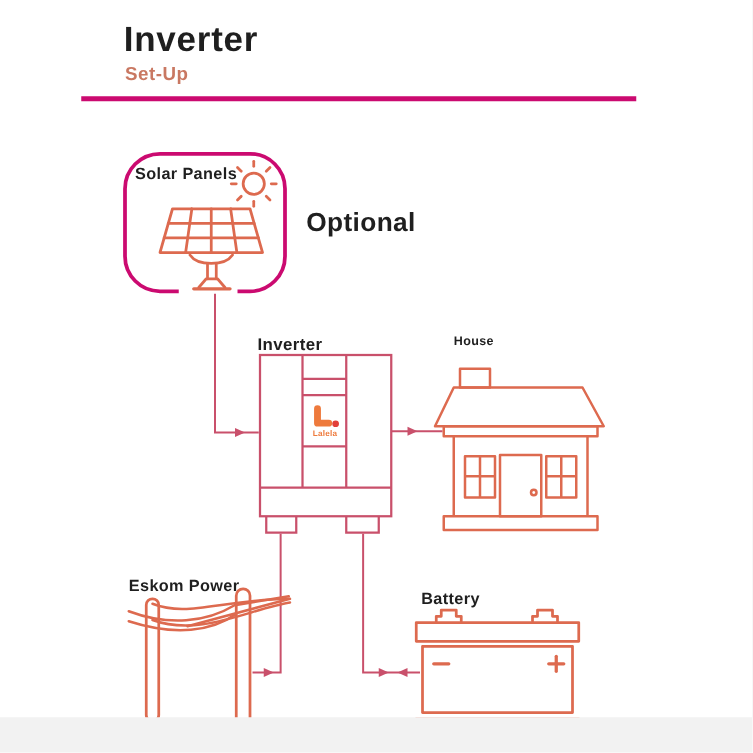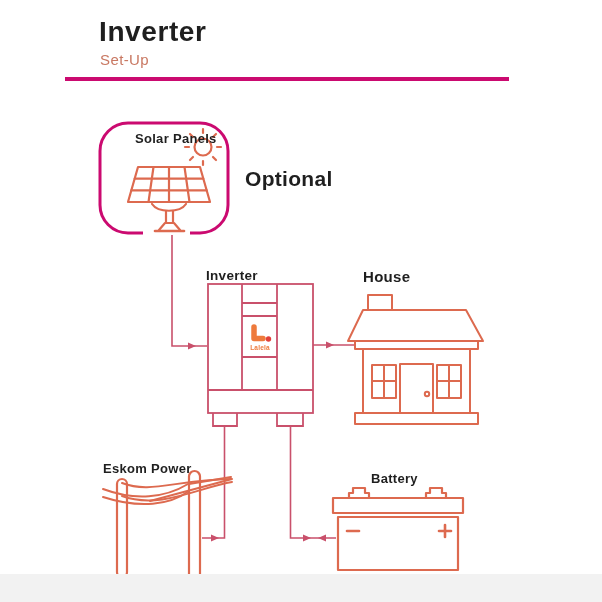--- a/index.html
+++ b/index.html
@@ -9,37 +9,37 @@
   html,body{margin:0;padding:0;background:#f2f2f2;}
   .canvas{
     position:relative; width:602px; height:574px; background:var(--bg);
     font-family:"Liberation Sans", sans-serif; overflow:hidden;
   }
   .page-title{
     position:absolute; left:99px; top:16px; font-size:28px; font-weight:700;
     letter-spacing:.6px; color:var(--text);
   }
   .page-subtitle{
-    position:absolute; left:100px; top:51px; font-size:15px; font-weight:400;
+    position:absolute; left:100px; top:51px; font-size:15px; font-weight:700;
     letter-spacing:.4px; color:var(--subtitle);
   }
   .rule{
     position:absolute; left:65px; top:77px; width:444px; height:4px;
     background:var(--magenta);
   }
   .lbl{
     position:absolute; font-size:13px; font-weight:700; letter-spacing:.3px;
     color:var(--text); white-space:nowrap;
   }
-  .lbl-solar{left:108px; top:131px;margin-left:27px;}
+  .lbl-solar{left:108px; top:131px;}
   .lbl-optional{left:245px; top:167px; font-size:21px;}
   .lbl-inverter{left:206px; top:268px; font-size:13.5px;}
-  .lbl-house{left:363px; top:268px; font-size:15px;}
+  .lbl-house{left:363px; top:268px; font-size:10px;}
   .lbl-eskom{left:103px; top:461px;text-align:right;}
-  .lbl-battery{left:337px; top:471px;margin-left:34px;}
+  .lbl-battery{left:337px; top:471px;}
   .lbl-lalela{
     left:242px; top:344px; width:36px; text-align:center; font-size:6.5px;
     font-weight:700; letter-spacing:.2px; color:var(--logo-orange);
   }
   svg.diagram{position:absolute; left:0; top:0;}
   .s-mag{stroke:var(--magenta); fill:none;}
   .s-coral{stroke:var(--coral); fill:none;}
   .s-line{stroke:var(--line); fill:none;}
   .arrow{fill:var(--line); stroke:none;}
   .white-fill{fill:var(--bg); stroke:none;}

